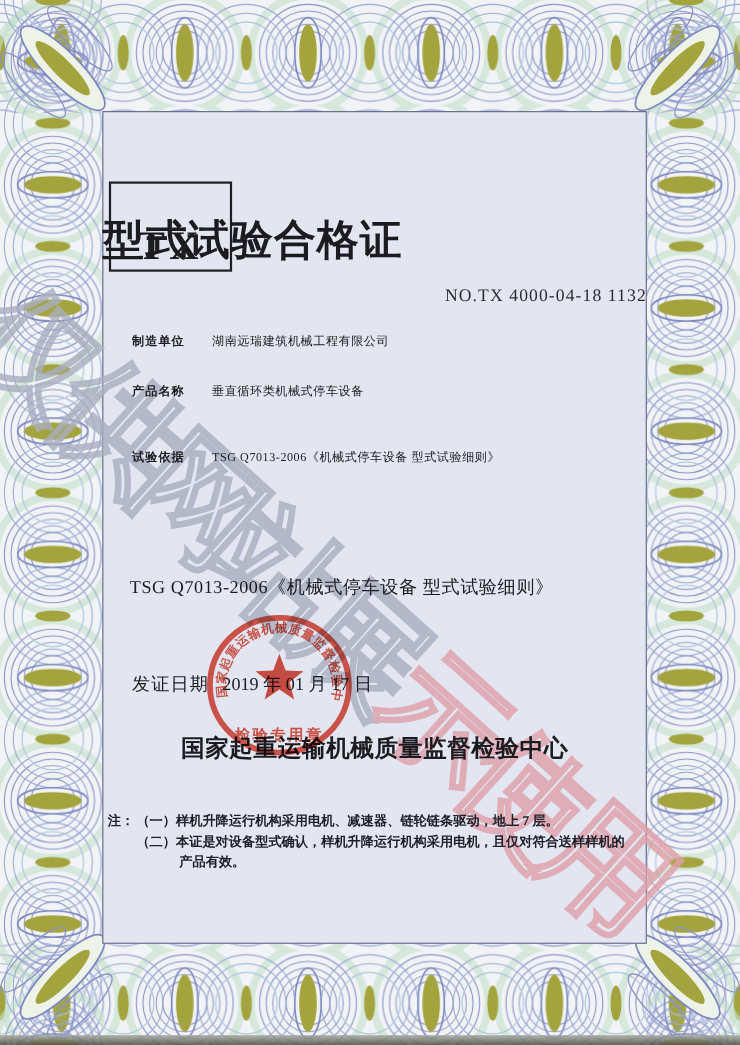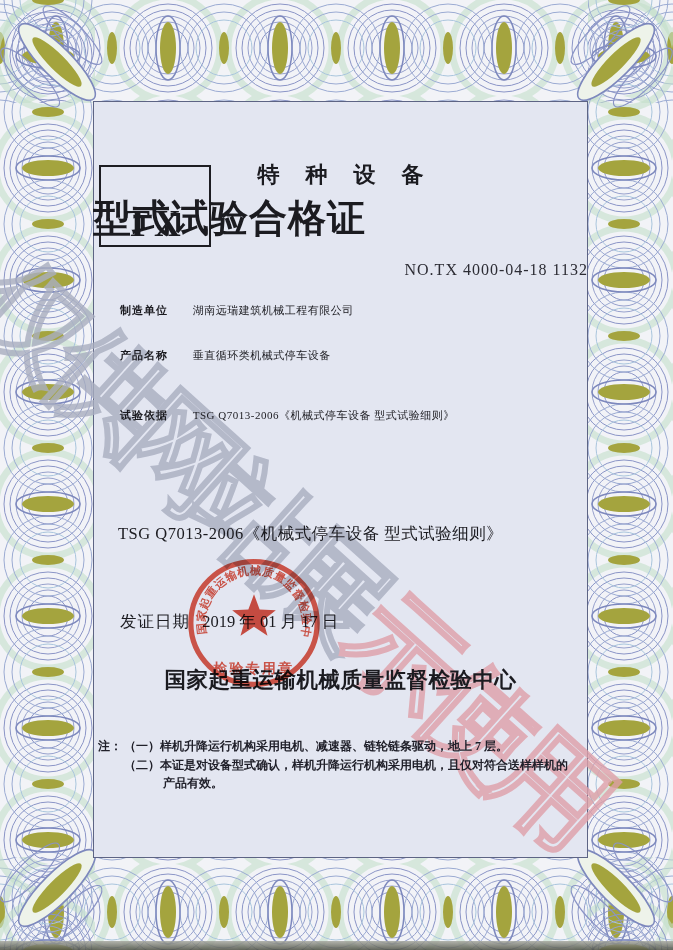--- a/index.html
+++ b/index.html
@@ -146,21 +146,20 @@
 
   <div class="inner"></div>
 
   <div class="watermark">
     <span class="wm-g">仅</span><span class="wm-g">供</span><span class="wm-g">网</span><span class="wm-g">站</span><span class="wm-g">展</span><span class="wm-r">示</span><span class="wm-r">使</span><span class="wm-r">用</span>
   </div>
 
   <div class="tx-box">
     <span>TX</span>
   </div>
-  <div class="category">特种设备</div>
   <div class="main-title">型式试验合格证</div>
   <div class="cert-number">NO.TX 4000-04-18 1132</div>
 
   <div class="field f0">
     <span class="lbl">制造单位</span>
     <span class="val">湖南远瑞建筑机械工程有限公司</span>
   </div>
   <div class="field f1">
     <span class="lbl">产品名称</span>
     <span class="val">垂直循环类机械式停车设备</span>

